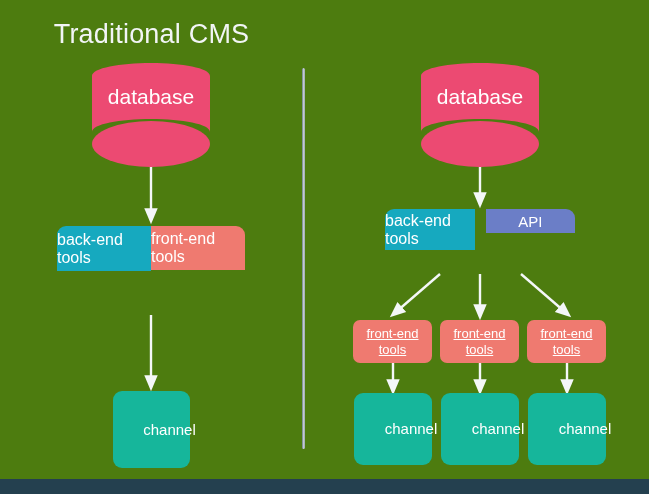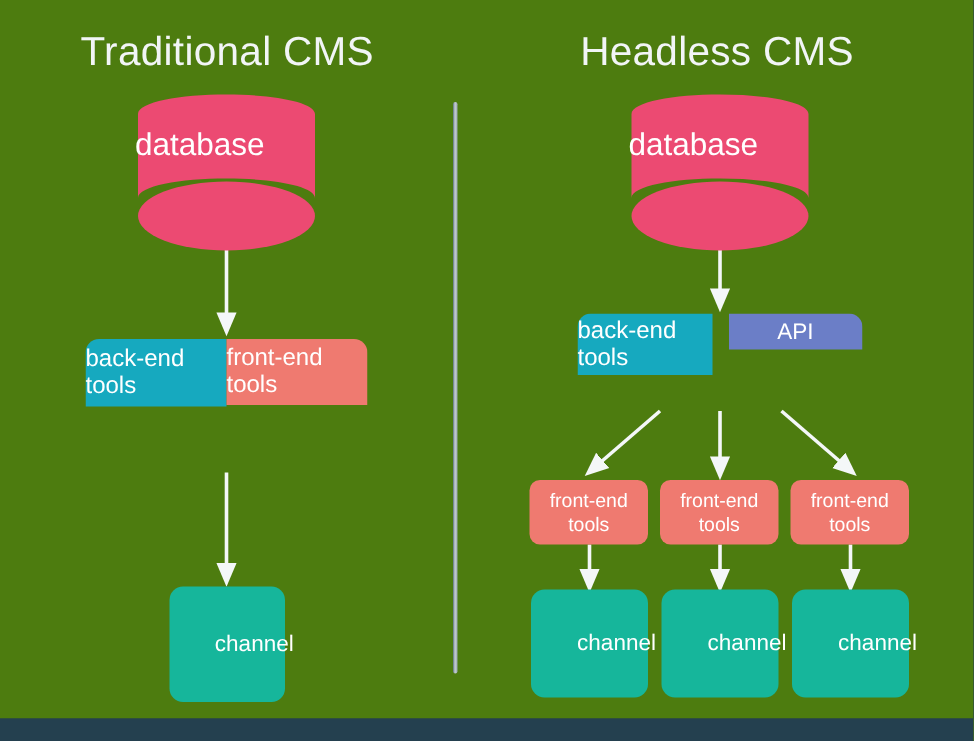--- a/index.html
+++ b/index.html
@@ -34,21 +34,21 @@
     background: linear-gradient(to right, #5d7280 0%, #c6ced3 45%, #9aa7af 100%);
     width: 3px;
     border-radius: 2px;
   }
 
   
   .db { pointer-events: none; }
   .db-label {
     color: #ffffff;
     font-size: 21px;
-    text-align: left;
+    text-align: center;
     white-space: nowrap;
   }
 
   
   .box {
     box-sizing: border-box;
     display: flex;
     align-items: center;
     justify-content: center;
     color: #ffffff;
@@ -74,20 +74,21 @@
   .seg-api { background: #6b7ec7; margin-left: 11px; }
 
   .box-single {
     border-radius: 9px;
     padding-left: 36px;
   }
   .box-frontend-small {
     background: #ef7a70;
     border-radius: 7px;
     font-size: 13px;
+    text-decoration: underline;
   }
   .box-channel {
     background: #16b69b;
     border-radius: 9px;
   }
 
   
   svg.arrow-layer {
     position: absolute;
     left: 0;
@@ -143,21 +144,20 @@
       <span>front-end tools</span>
     </div>
   </div>
 
   <div class="abs box box-single box-channel" style="left:113px; top:391px; width:77px; height:77px; font-size:15px;">
     <span>channel</span>
   </div>
 
   <div class="abs divider" style="left:302px; top:68px; height:381px;"></div>
 
-  <div class="abs title" style="left:307px; top:19px; width:342px;">Headless CMS</div>
 
   <div class="abs db" style="left:419px; top:62px; width:122px; height:110px;">
     <svg width="122" height="110" viewBox="0 0 122 110">
       <path d="M2,14 C2,6 30,1 61,1 C92,1 120,6 120,14 L120,70 C120,62 92,57 61,57 C30,57 2,62 2,70 Z" fill="#ec4a72"></path>
       <ellipse cx="61" cy="82" rx="59" ry="23" fill="#ec4a72"></ellipse>
     </svg>
   </div>
   <div class="abs db-label" style="left:419px; top:85px; width:122px;">database</div>
 
   <div class="abs box-backend-split" style="left:385px; top:209px; width:190px; height:65px;">

